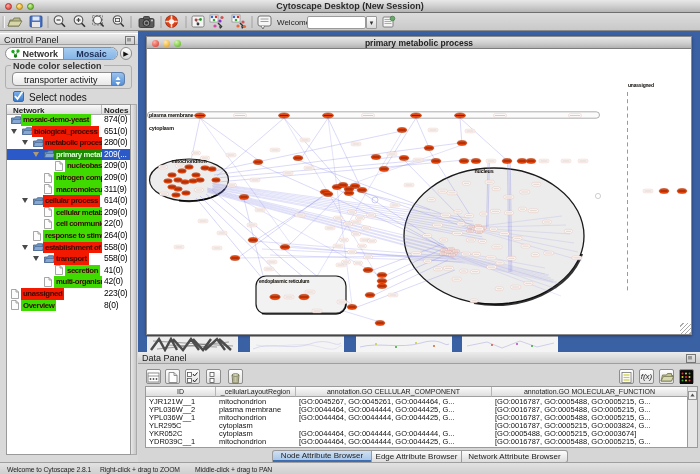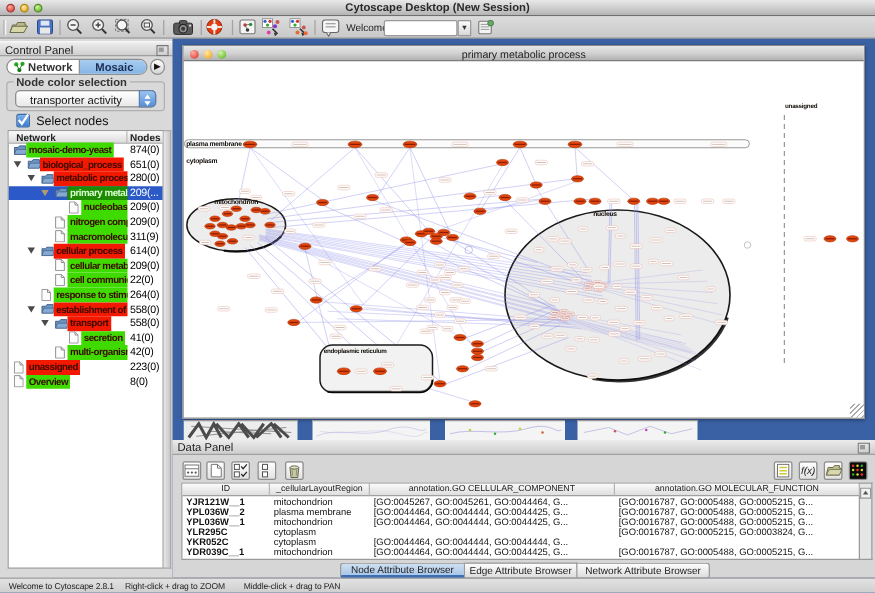--- a/index.html
+++ b/index.html
@@ -51,38 +51,38 @@
 .tdoc2 { position:absolute; top:0.5px; }
 .tlab { position:absolute; top:0px; height:11.6px; line-height:11.5px; padding:0 2px; color:#3c0a00; white-space:nowrap; overflow:hidden;}
 .tnum { position:absolute; left:97px; top:0; height:11.6px; line-height:11.5px; color:#000; font-weight:normal; font-size:8.5px; letter-spacing:-0.2px;}
 
 #desktop { position:absolute; left:138px; top:31px; width:562px; height:431px; background:#3b61a5; }
 #netwin { position:absolute; left:8px; top:5px; width:546px; height:299px; background:#fff;
   border:1px solid #8a8a8a; box-shadow:0 1px 3px rgba(0,0,0,0.4); }
 #nwtitle { position:absolute; left:0; top:0; width:544px; height:12px;
   background:linear-gradient(#e6e6e6,#cfcfcf 55%,#b2b2b2); border-bottom:1px solid #7d7d7d; }
 #nwtitle .tl { position:absolute; top:2.5px; width:7px; height:7px; border-radius:50%; }
-#nwtitle .t { position:absolute; width:100%; top:1px; text-align:center; font-size:8.5px; font-weight:normal; color:#222; }
+#nwtitle .t { position:absolute; width:100%; top:1px; text-align:center; font-size:8.5px; font-weight:bold; color:#222; }
 #net { position:absolute; left:0; top:12px; }
 #nwgrip { position:absolute; right:0px; bottom:0px; width:11px; height:11px;
   background:repeating-linear-gradient(135deg,#fff 0 2px,#aaa 2px 3px); }
 
 .peek { position:absolute; top:305px; height:16px; background:#f4f4f4; border-top:1px solid #999; }
 
 #dpanel { position:absolute; left:0; top:321px; width:562px; height:110px; background:#d6d6d6; }
 #dphead { position:absolute; left:0; top:0; width:562px; height:12px;
   background:linear-gradient(#ececec,#cdcdcd); border-bottom:1px solid #9f9f9f; font-size:9px; color:#1a1a1a; padding:1px 0 0 4px; }
 .dbtn { position:absolute; top:17px; width:15px; height:15px; background:linear-gradient(#fefefe,#e2e2e2);
   border:1px solid #8e8e8e; border-radius:2px; }
 #dtable { position:absolute; left:7px; top:34px; width:543px; height:62px; background:#fff; border:1px solid #9a9a9a; }
 #dscroll { position:absolute; left:550px; top:34px; width:10px; height:62px; background:#e6e6e6; border:1px solid #9a9a9a; border-left:none; }
 .dhead { position:absolute; top:0; height:10px; background:linear-gradient(#fbfbfb,#dedede);
   border-bottom:1px solid #a0a0a0; border-right:1px solid #b5b5b5; font-size:7px; color:#222; text-align:center; line-height:10px; overflow:hidden; white-space:nowrap;}
 .dcell { position:absolute; height:8px; font-size:7.5px; color:#111; line-height:8px; white-space:nowrap; overflow:hidden; padding-left:3px;}
-.drow0 { font-weight:bold; }
+.drow0 { font-weight:normal; }
 
 .btab { position:absolute; top:98px; height:13px; font-size:8px; color:#222; text-align:center;
   line-height:12px; background:linear-gradient(#fdfdfd,#dcdcdc); border:1px solid #9a9a9a; }
 #btab1 { left:134px; width:100px; border-radius:3px 0 0 3px; background:linear-gradient(#cfe0f2,#a9c7e8); border-bottom:3px solid #3d6db2; line-height:9px;}
 #btab2 { left:234px; width:90px; border-left:none; }
 #btab3 { left:324px; width:106px; border-left:none; border-radius:0 3px 3px 0; }
 
 #statusbar { position:absolute; left:0; top:462px; width:700px; height:12px;
   background:linear-gradient(#e2e2e2,#cfcfcf); border-top:1px solid #9f9f9f; font-size:6.8px; color:#222; letter-spacing:-0.1px; }
 #statusbar span { position:absolute; top:2.5px; }
@@ -964,20 +964,21 @@
           <div class="dcell drow0" style="left:0px;top:27px;width:70px">YPL036W__1</div>
           <div class="dcell" style="left:70px;top:27px;width:80px">mitochondrion</div>
           <div class="dcell" style="left:150px;top:27px;width:196px">[GO:0044464, GO:0044444, GO:0044425, G...</div>
           <div class="dcell" style="left:346px;top:27px;width:196px">[GO:0016787, GO:0005488, GO:0005215, G...</div>
           <div class="dcell drow0" style="left:0px;top:35px;width:70px">YLR295C</div>
           <div class="dcell" style="left:70px;top:35px;width:80px">cytoplasm</div>
           <div class="dcell" style="left:346px;top:35px;width:196px">[GO:0016787, GO:0005215, GO:0003824, G...</div>
           <div class="dcell drow0" style="left:0px;top:43px;width:70px">YKR052C</div>
           <div class="dcell" style="left:70px;top:43px;width:80px">cytoplasm</div>
           <div class="dcell" style="left:150px;top:43px;width:196px">[GO:0044464, GO:0044444, GO:0044444, G...</div>
+          <div class="dcell" style="left:346px;top:43px;width:196px">[GO:0005488, GO:0005215, GO:0003674]</div>
           <div class="dcell drow0" style="left:0px;top:51px;width:70px">YDR039C__1</div>
           <div class="dcell" style="left:70px;top:51px;width:80px">mitochondrion</div>
           <div class="dcell" style="left:150px;top:51px;width:196px">[GO:0044464, GO:0044444, GO:0044425, G...</div>
           <div class="dcell" style="left:346px;top:51px;width:196px">[GO:0016787, GO:0005488, GO:0005215, G...</div>
         </div>
         <div id="dscroll"><svg width="10" height="10">
             <rect x="0.5" y="0.5" width="8" height="8" fill="#f0f0f0" stroke="#999"></rect>
             <path d="M4.5 2.5 l2.2 3 h-4.4 z" fill="#555"></path>
           </svg></div>
         <div class="btab" id="btab1">Node Attribute Browser</div>

